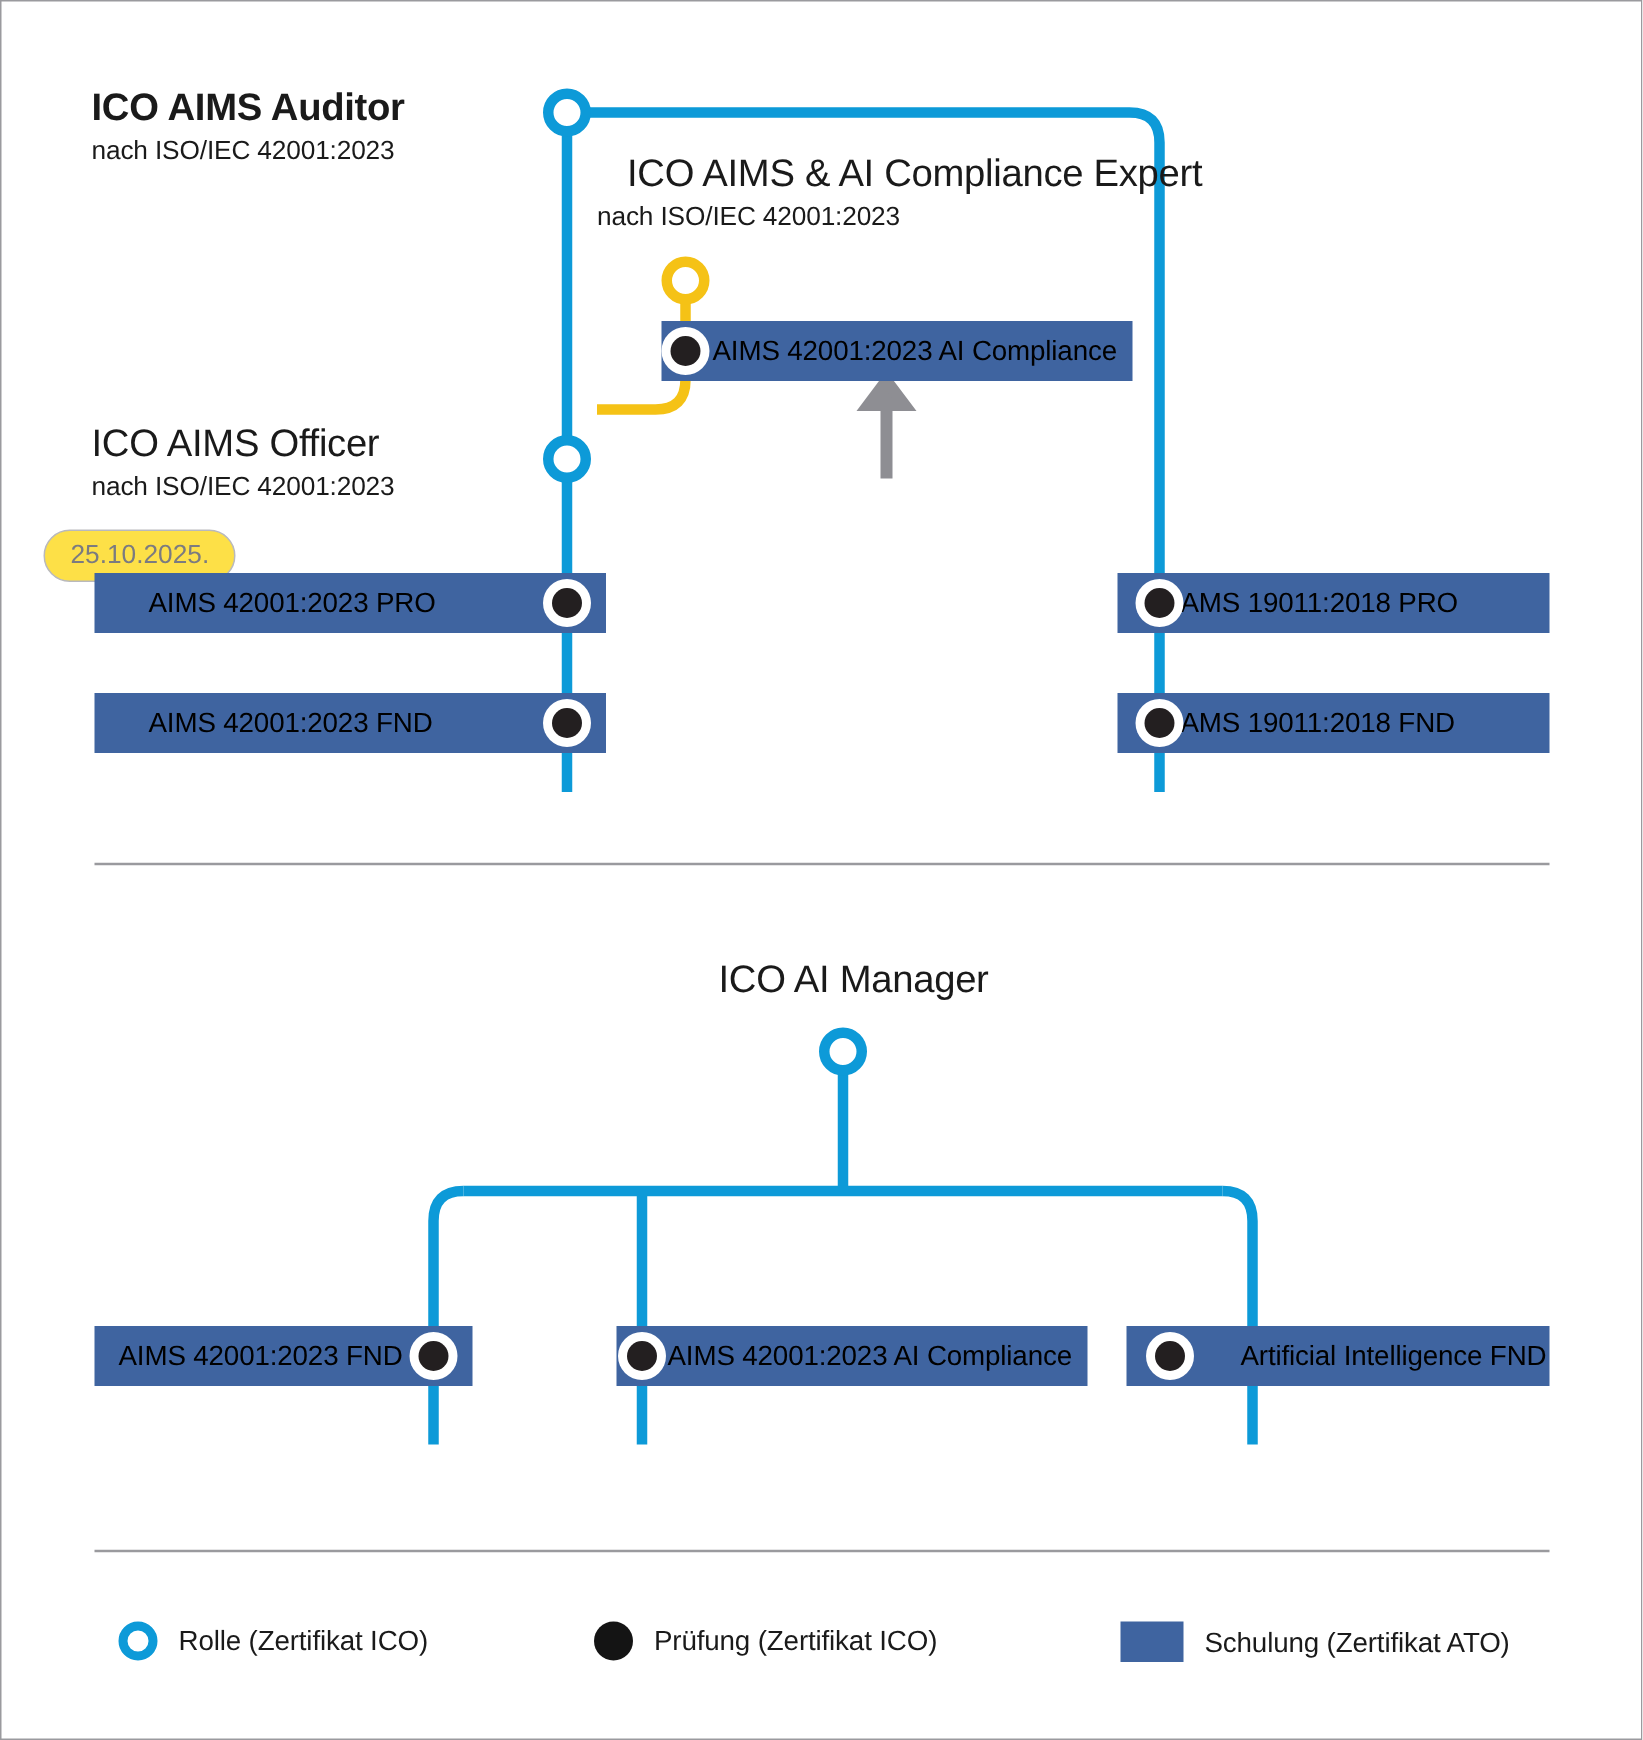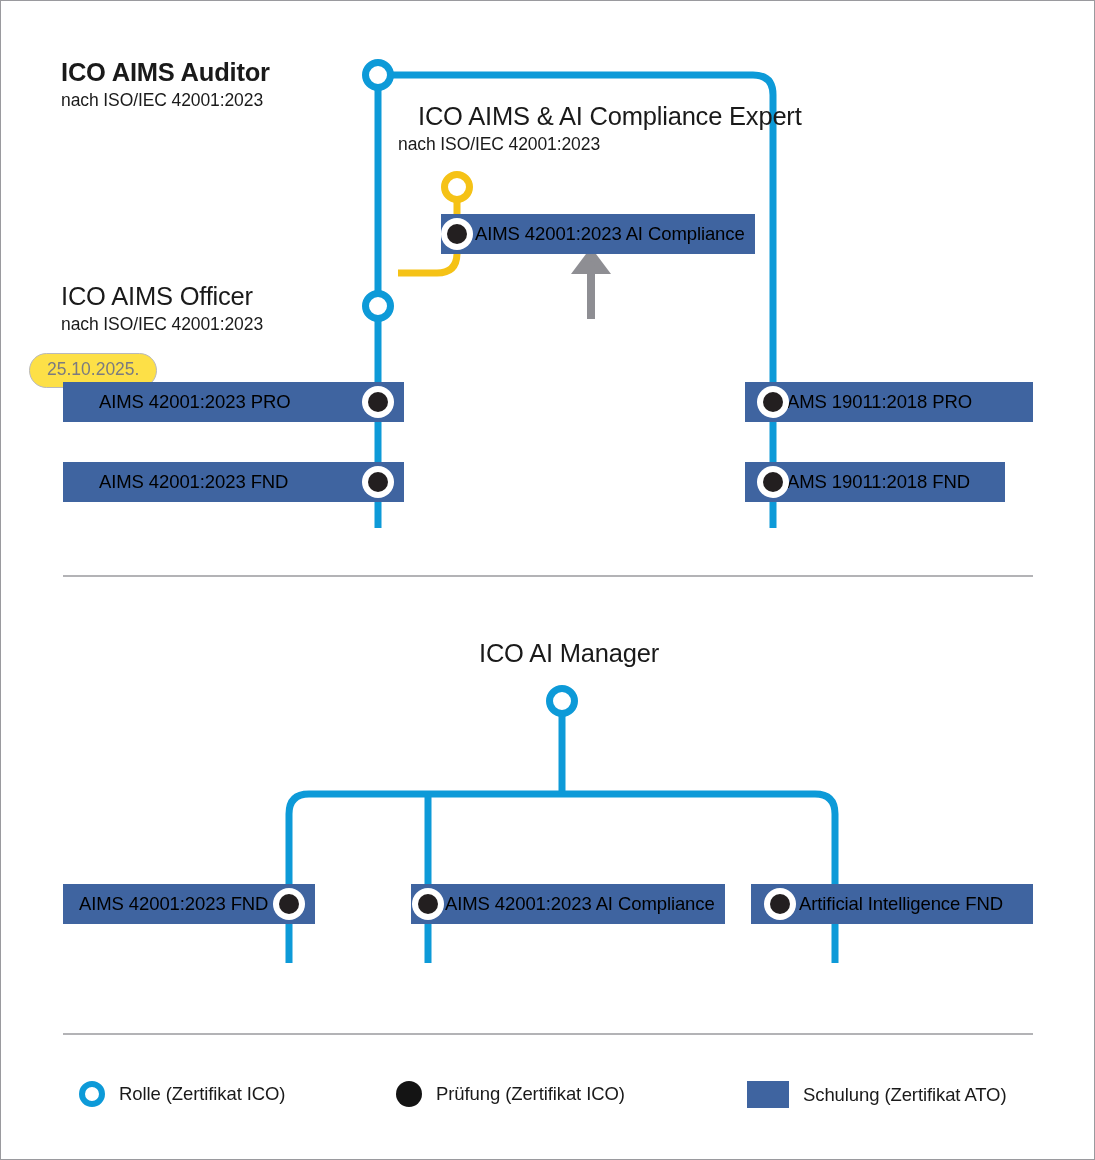--- a/index.html
+++ b/index.html
@@ -179,37 +179,37 @@
   <div class="bar text-left" style="left:62px; top:461px; width:341px;">
     <span class="bar-text">AIMS 42001:2023 FND</span>
   </div>
   <div class="dot" style="left:361px; top:465px;"></div>
 
   <div class="bar text-right" style="left:744px; top:381px; width:288px;">
     <span class="bar-text" style="padding-left:42px;">AMS 19011:2018 PRO</span>
   </div>
   <div class="dot" style="left:756px; top:385px;"></div>
 
-  <div class="bar text-right" style="left:744px; top:461px; width:260px;">
+  <div class="bar text-right" style="left:744px; top:461px; width:288px;">
     <span class="bar-text" style="padding-left:42px;">AMS 19011:2018 FND</span>
   </div>
   <div class="dot" style="left:756px; top:465px;"></div>
 
   <div class="bar text-left" style="left:62px; top:883px; width:252px;">
     <span class="bar-text" style="padding-left:16px;">AIMS 42001:2023 FND</span>
   </div>
   <div class="dot" style="left:272px; top:887px;"></div>
 
   <div class="bar text-right" style="left:410px; top:883px; width:314px;">
     <span class="bar-text" style="padding-left:34px;">AIMS 42001:2023 AI Compliance</span>
   </div>
   <div class="dot" style="left:411px; top:887px;"></div>
 
   <div class="bar text-right" style="left:750px; top:883px; width:282px;">
-    <span class="bar-text" style="padding-left:48px;">Artificial Intelligence FND</span>
+    <span class="bar-text" style="padding-left:76px;">Artificial Intelligence FND</span>
   </div>
   <div class="dot" style="left:763px; top:887px;"></div>
 
   <div class="legend-item" style="left:78px; top:1080px;">
     <span class="ring-ico"></span>
     <span class="legend-text">Rolle (Zertifikat ICO)</span>
   </div>
 
   <div class="legend-item" style="left:395px; top:1080px;">
     <span class="dot-exam"></span>

